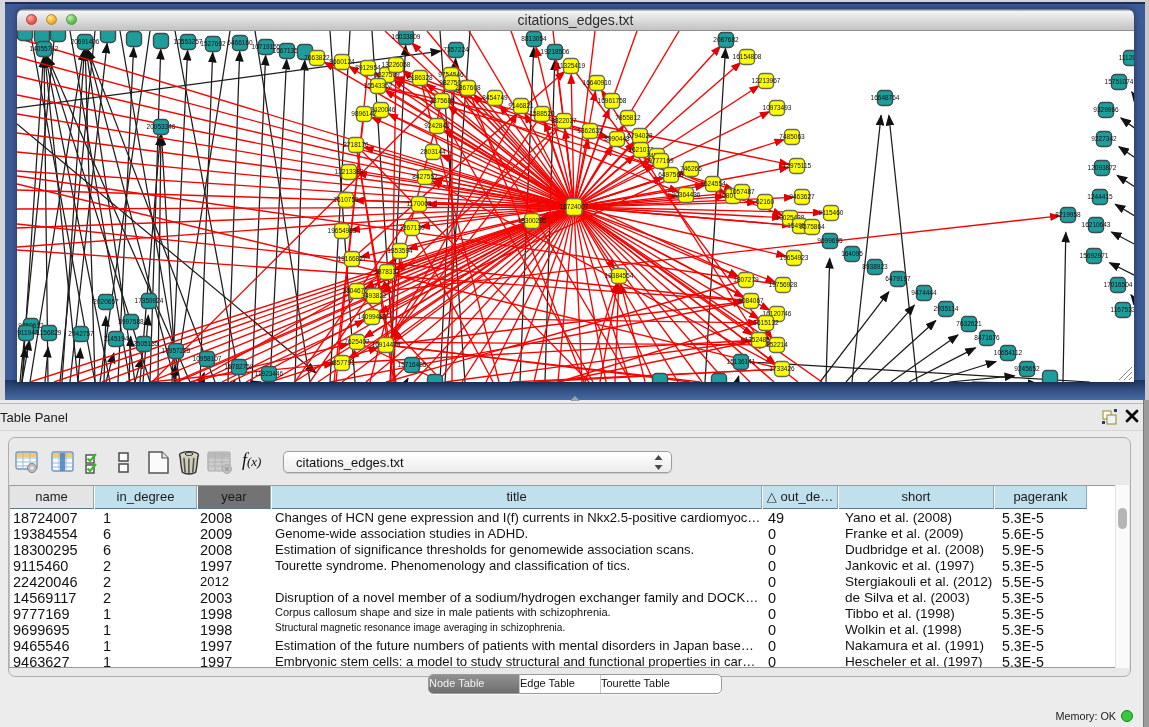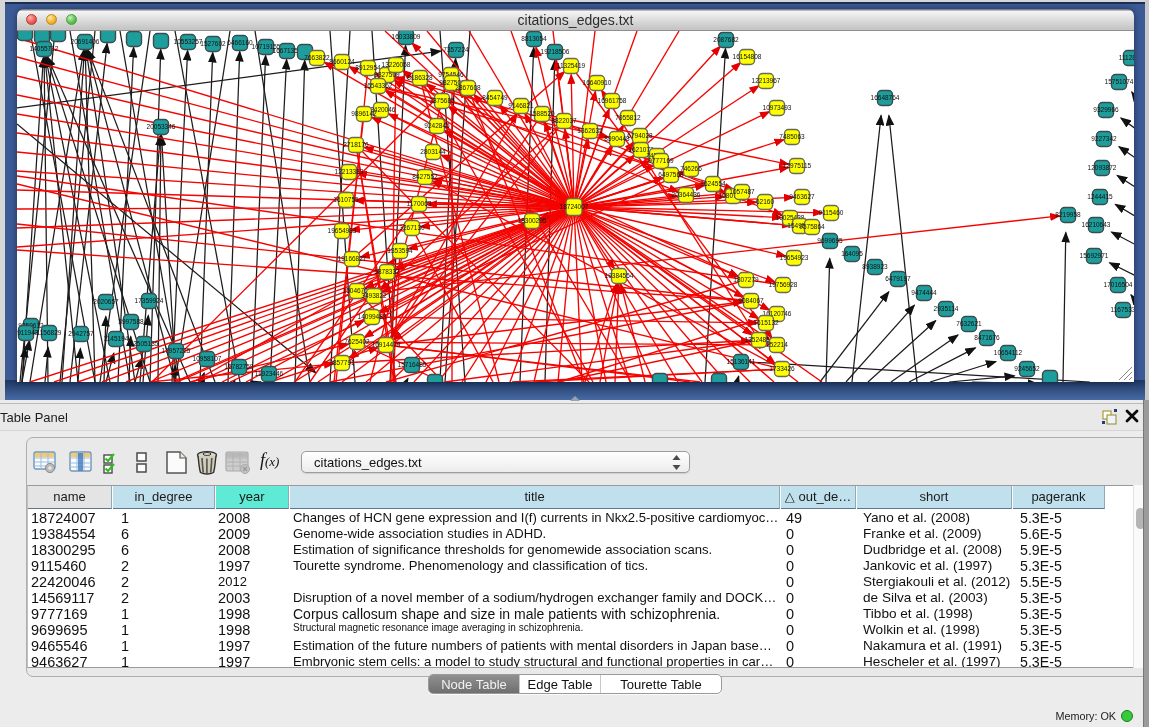--- a/index.html
+++ b/index.html
@@ -14,38 +14,38 @@
 #title{position:absolute;left:0;top:3px;width:100%;text-align:center;
  font-size:14px;color:#2d2d2d}
 .tl{position:absolute;top:5px;width:11px;height:11px;border-radius:50%}
 #canvas{position:absolute;left:0;top:22px;width:1117px;height:351px;
  background:#fff;overflow:hidden}
 #rstrip-top{position:absolute;left:1145px;top:0;width:4px;height:400px;background:#c9c9c9}
 #bottom{position:absolute;left:0;top:400px;width:1149px;height:327px;background:#ececec}
 #tpbar{position:absolute;left:0;top:3px;width:1149px;height:28px;background:#e9e9e9;
  border-top:1px solid #b9b9b9;border-bottom:1px solid #d6d6d6}
 #tpbar span{position:absolute;left:0;top:6px;font-size:13px;color:#1d1d1d}
-#panel{position:absolute;left:26px;top:37px;width:1123px;height:240px;
+#panel{position:absolute;left:8px;top:37px;width:1123px;height:240px;
  background:#e9e9e9;border:1px solid #aeaeae;border-radius:7px}
 #tablewrap{position:absolute;left:0px;top:47px;width:1107px;height:183px;
  background:#fff;border-top:1px solid #9a9a9a;border-bottom:1px solid #9a9a9a;
  border-left:1px solid #c0c0c0;overflow:hidden}
 .hc{position:absolute;top:0;height:23px;border-right:1px solid #8fa9b9;
  border-bottom:1px solid #5c7888;text-align:center;font-size:13px;color:#1b1b1b;
  padding-top:3px}
 .trow{position:absolute;left:0;width:1100px;height:16px;color:#111}
 .trow span{top:0.5px}
 .trow span{position:absolute;top:0;white-space:nowrap}
 #vscroll{position:absolute;left:1106px;top:47px;width:14px;height:183px;
  background:#fafafa;border-left:1px solid #e2e2e2}
 #vthumb{position:absolute;left:2px;top:23px;width:9px;height:21px;background:#b5b5b5;border-radius:5px}
 #segs{position:absolute;left:428px;top:274px;height:20px;display:flex;
  border:1px solid #9a9a9a;border-radius:5px;overflow:hidden;background:#fff;
  box-shadow:0 1px 0 rgba(255,255,255,.8)}
-.seg{font-size:13px;padding-top:2px;color:#111;text-align:center}
+.seg{font-size:11px;padding-top:2px;color:#111;}
 .seg.sel{background:linear-gradient(#909090,#6f6f6f);color:#f2f2f2}
 .seg+.seg{border-left:1px solid #c9c9c9}
 #mem{position:absolute;right:33px;top:310px;font-size:10.8px;color:#222}
 #memdot{position:absolute;left:1121px;top:310px;width:12px;height:12px;border-radius:50%;
  background:#35cb3a;border:1px solid #1f7a23}
 #rstrip-bot{position:absolute;left:1143px;top:0px;width:6px;height:327px;background:#9b9b9b;border-left:1px solid #777}
 </style></head><body>
 <div id="desk">
  <div style="position:absolute;left:5px;top:2px;width:1140px;height:398px;background:#3c5a96;border-top:2px solid #1c2f55"></div>
  <div id="blueband"></div>
@@ -688,21 +688,21 @@
      <span style="position:absolute;left:12px;top:3px;font-size:13px;color:#111">citations_edges.txt</span>
      <svg style="position:absolute;right:8px;top:3px" width="9" height="15" viewBox="0 0 9 15">
        <path d="M4.5,0 L8.5,5 L0.5,5 z" fill="#4a4a4a"></path>
        <path d="M4.5,15 L8.5,10 L0.5,10 z" fill="#4a4a4a"></path>
      </svg>
    </div>
 
    <div id="tablewrap">
 <div class="hc" style="left:0px;width:84px;background:#e4e4e4">name</div>
 <div class="hc" style="left:85px;width:102px;background:#bfe0ec">in_degree</div>
-<div class="hc" style="left:188px;width:73px;background:#5eead4">year</div>
+<div class="hc" style="left:188px;width:73px;background:#737373">year</div>
 <div class="hc" style="left:262px;width:490px;background:#bfe0ec">title</div>
 <div class="hc" style="left:753px;width:75px;background:#bfe0ec">△ out_de…</div>
 <div class="hc" style="left:829px;width:155px;background:#bfe0ec">short</div>
 <div class="hc" style="left:985px;width:92px;background:#bfe0ec">pagerank</div>
 <div class="trow" style="top:24px">
           <span style="left:3px;font-size:14.5px">18724007</span>
           <span style="left:93px;font-size:14.5px">1</span>
           <span style="left:190px;font-size:14.5px">2008</span>
           <span style="left:265px;font-size:13.1px">Changes of HCN gene expression and I(f) currents in Nkx2.5-positive cardiomyoc…</span>
           <span style="left:758px;font-size:14.5px">49</span>
@@ -750,21 +750,21 @@
           <span style="left:190px;font-size:14.5px">2003</span>
           <span style="left:265px;font-size:13.1px">Disruption of a novel member of a sodium/hydrogen exchanger family and DOCK…</span>
           <span style="left:758px;font-size:14.5px">0</span>
           <span style="left:835px;font-size:13.6px">de Silva et al. (2003)</span>
           <span style="left:992px;font-size:14.2px">5.3E-5</span>
         </div>
 <div class="trow" style="top:120px">
           <span style="left:3px;font-size:14.5px">9777169</span>
           <span style="left:93px;font-size:14.5px">1</span>
           <span style="left:190px;font-size:14.5px">1998</span>
-          <span style="left:265px;font-size:14px">Corpus callosum shape and size in male patients with schizophrenia.</span>
+          <span style="left:265px;font-size:11px">Corpus callosum shape and size in male patients with schizophrenia.</span>
           <span style="left:758px;font-size:14.5px">0</span>
           <span style="left:835px;font-size:13.6px">Tibbo et al. (1998)</span>
           <span style="left:992px;font-size:14.2px">5.3E-5</span>
         </div>
 <div class="trow" style="top:136px">
           <span style="left:3px;font-size:14.5px">9699695</span>
           <span style="left:93px;font-size:14.5px">1</span>
           <span style="left:190px;font-size:14.5px">1998</span>
           <span style="left:265px;font-size:10px">Structural magnetic resonance image averaging in schizophrenia.</span>
           <span style="left:758px;font-size:14.5px">0</span>

